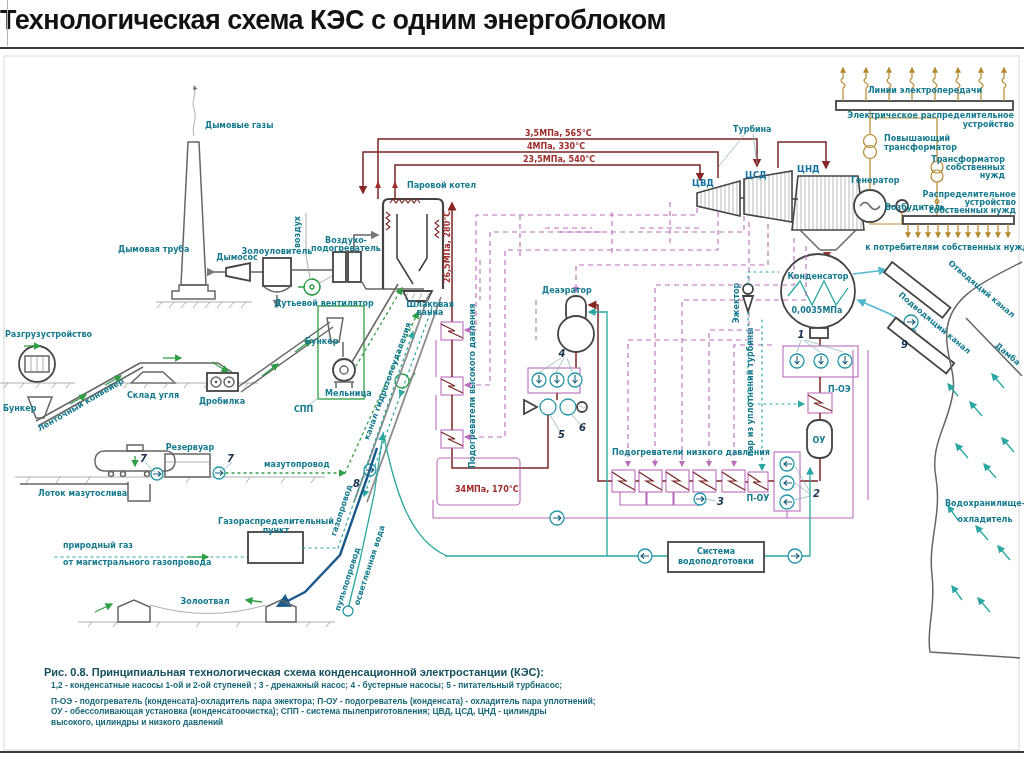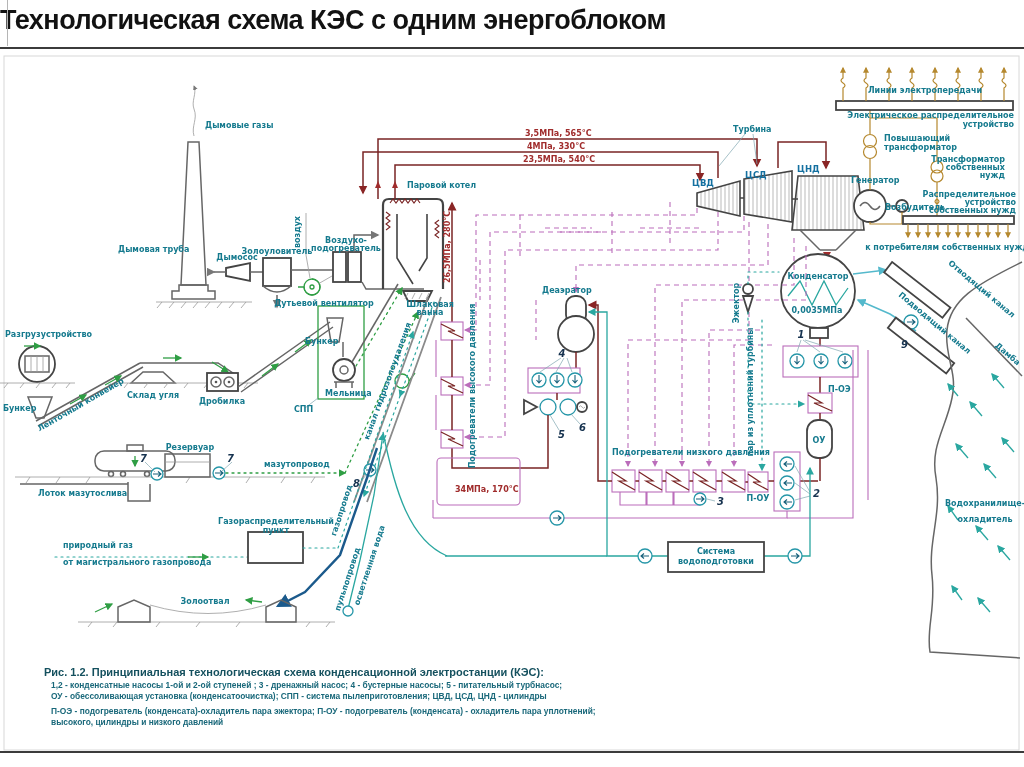--- a/index.html
+++ b/index.html
@@ -552,19 +552,19 @@
       <text class="num" x="558" y="438">5</text>
       <text class="num" x="579" y="431">6</text>
       <text class="num" x="140" y="462">7</text>
       <text class="num" x="227" y="462">7</text>
       <text class="num" x="353" y="487">8</text>
       <text class="num" x="901" y="348">9</text>
     </g>
   </svg>
 
   <div class="caption">
-    <div class="cap-h">Рис. 1.2.  Принципиальная технологическая схема конденсационной электростанции (КЭС):</div>
+    <div class="cap-h">Рис. 0.8.  Принципиальная технологическая схема конденсационной электростанции (КЭС):</div>
     <div class="cap-l">1,2 - конденсатные насосы 1-ой и 2-ой ступеней ;  3 - дренажный насос;  4 - бустерные насосы; 5 - питательный турбнасос;</div>
+    <div class="cap-l gap">П-ОЭ - подогреватель (конденсата)-охладитель пара эжектора;  П-ОУ - подогреватель (конденсата) - охладитель пара уплотнений;</div>
     <div class="cap-l">ОУ -  обессоливающая установка (конденсатоочистка);  СПП - система пылеприготовления; ЦВД, ЦСД, ЦНД - цилиндры</div>
-    <div class="cap-l gap">П-ОЭ - подогреватель (конденсата)-охладитель пара эжектора;  П-ОУ - подогреватель (конденсата) - охладитель пара уплотнений;</div>
     <div class="cap-l">высокого, цилиндры и низкого давлений</div>
   </div>
 </div>
 
 </body></html>

